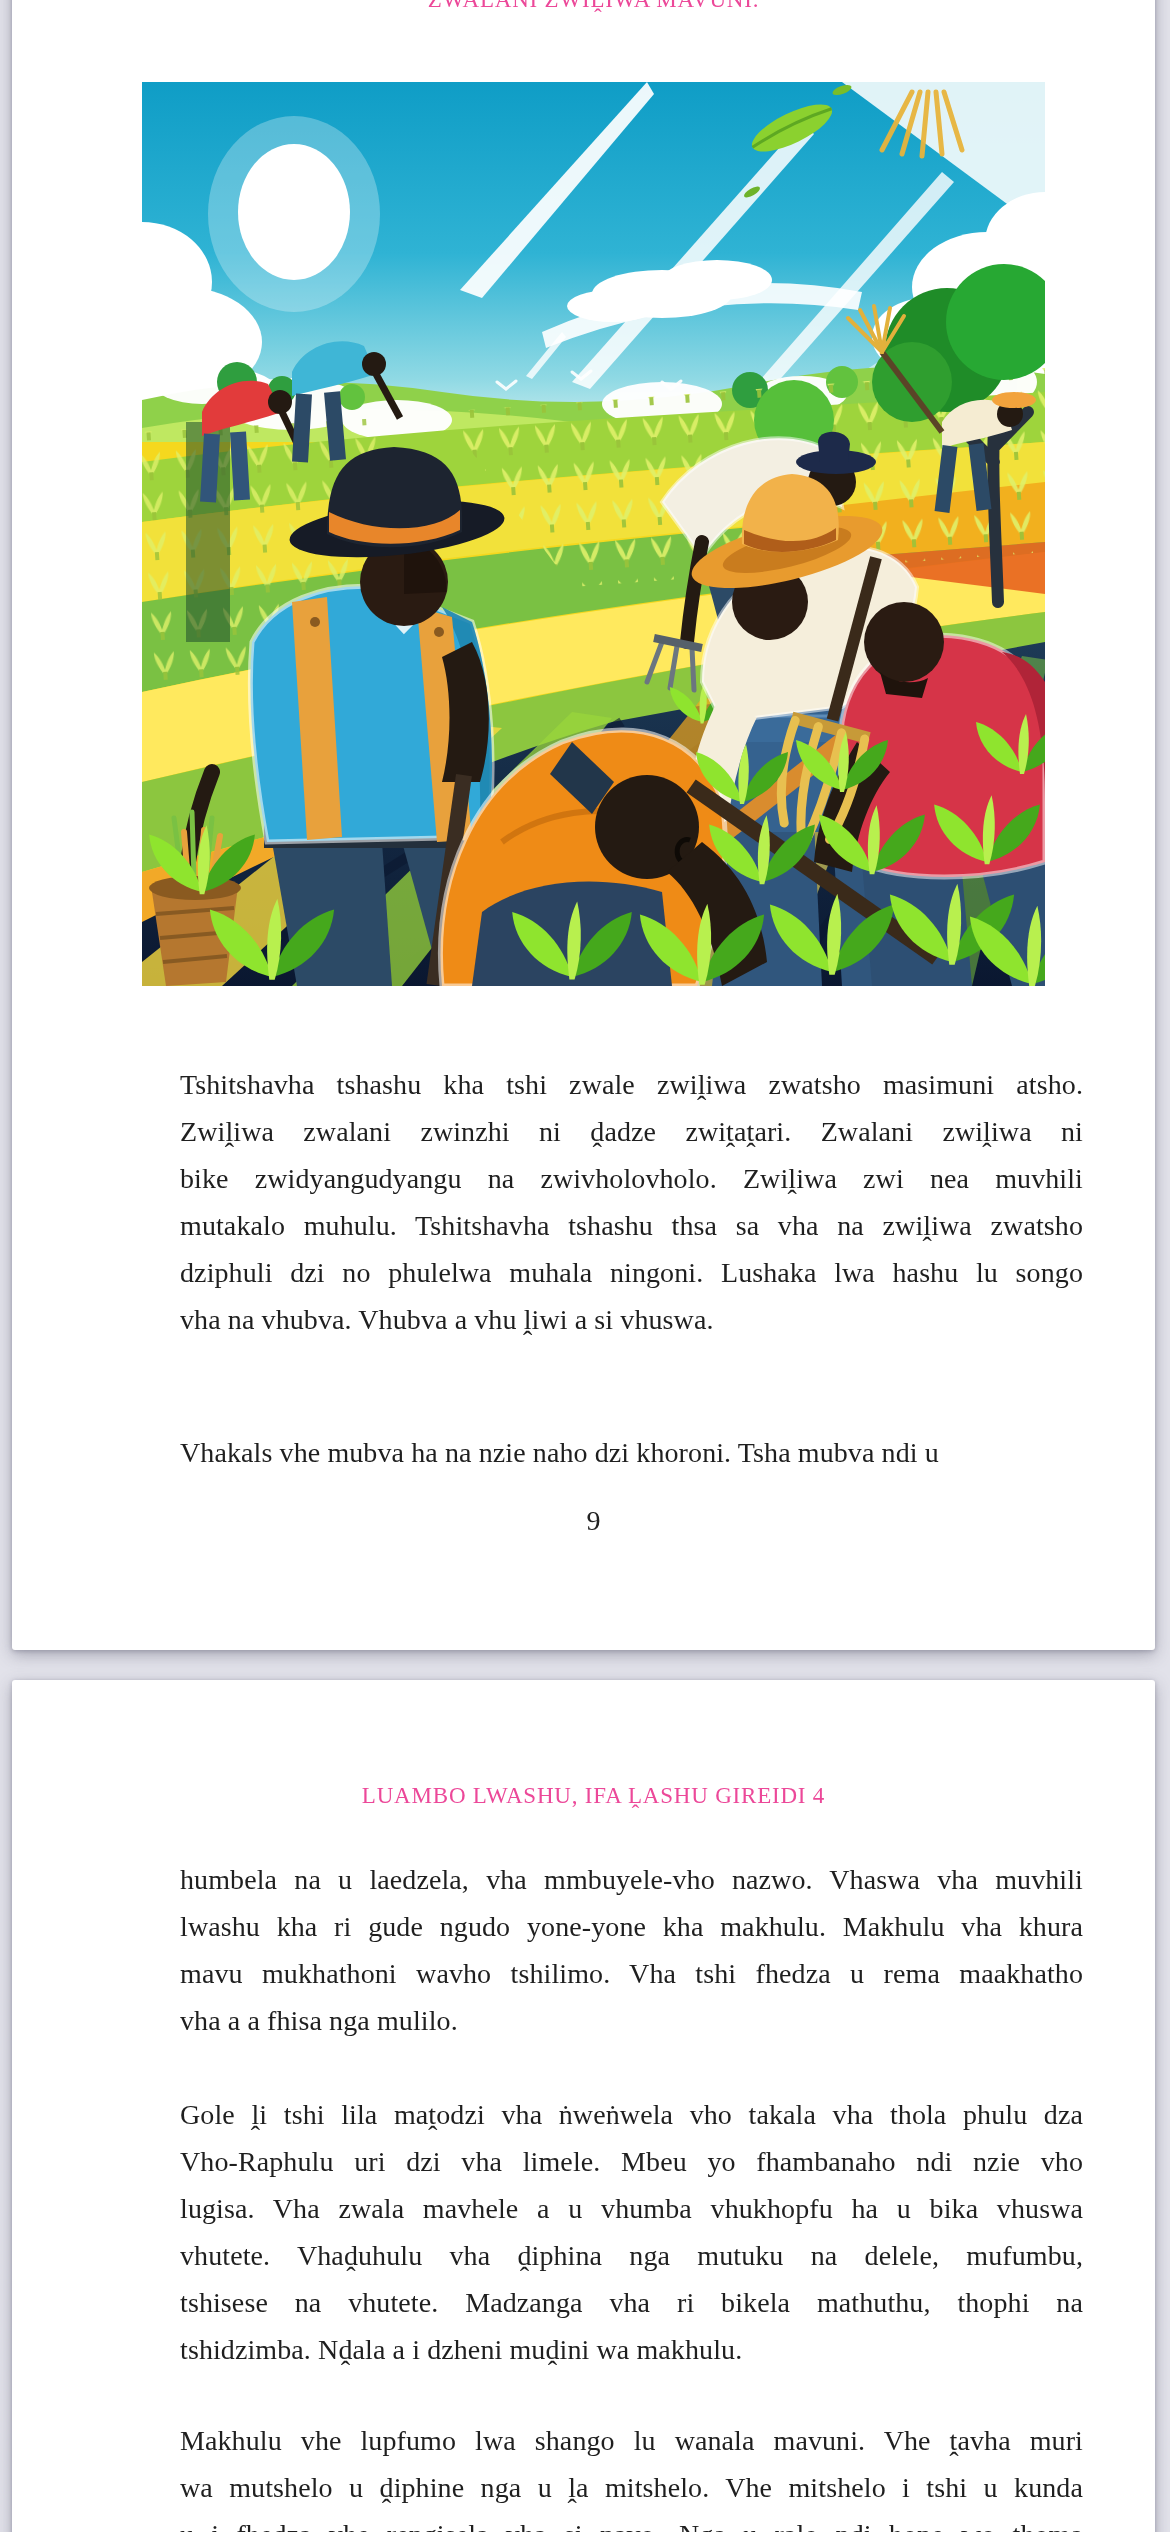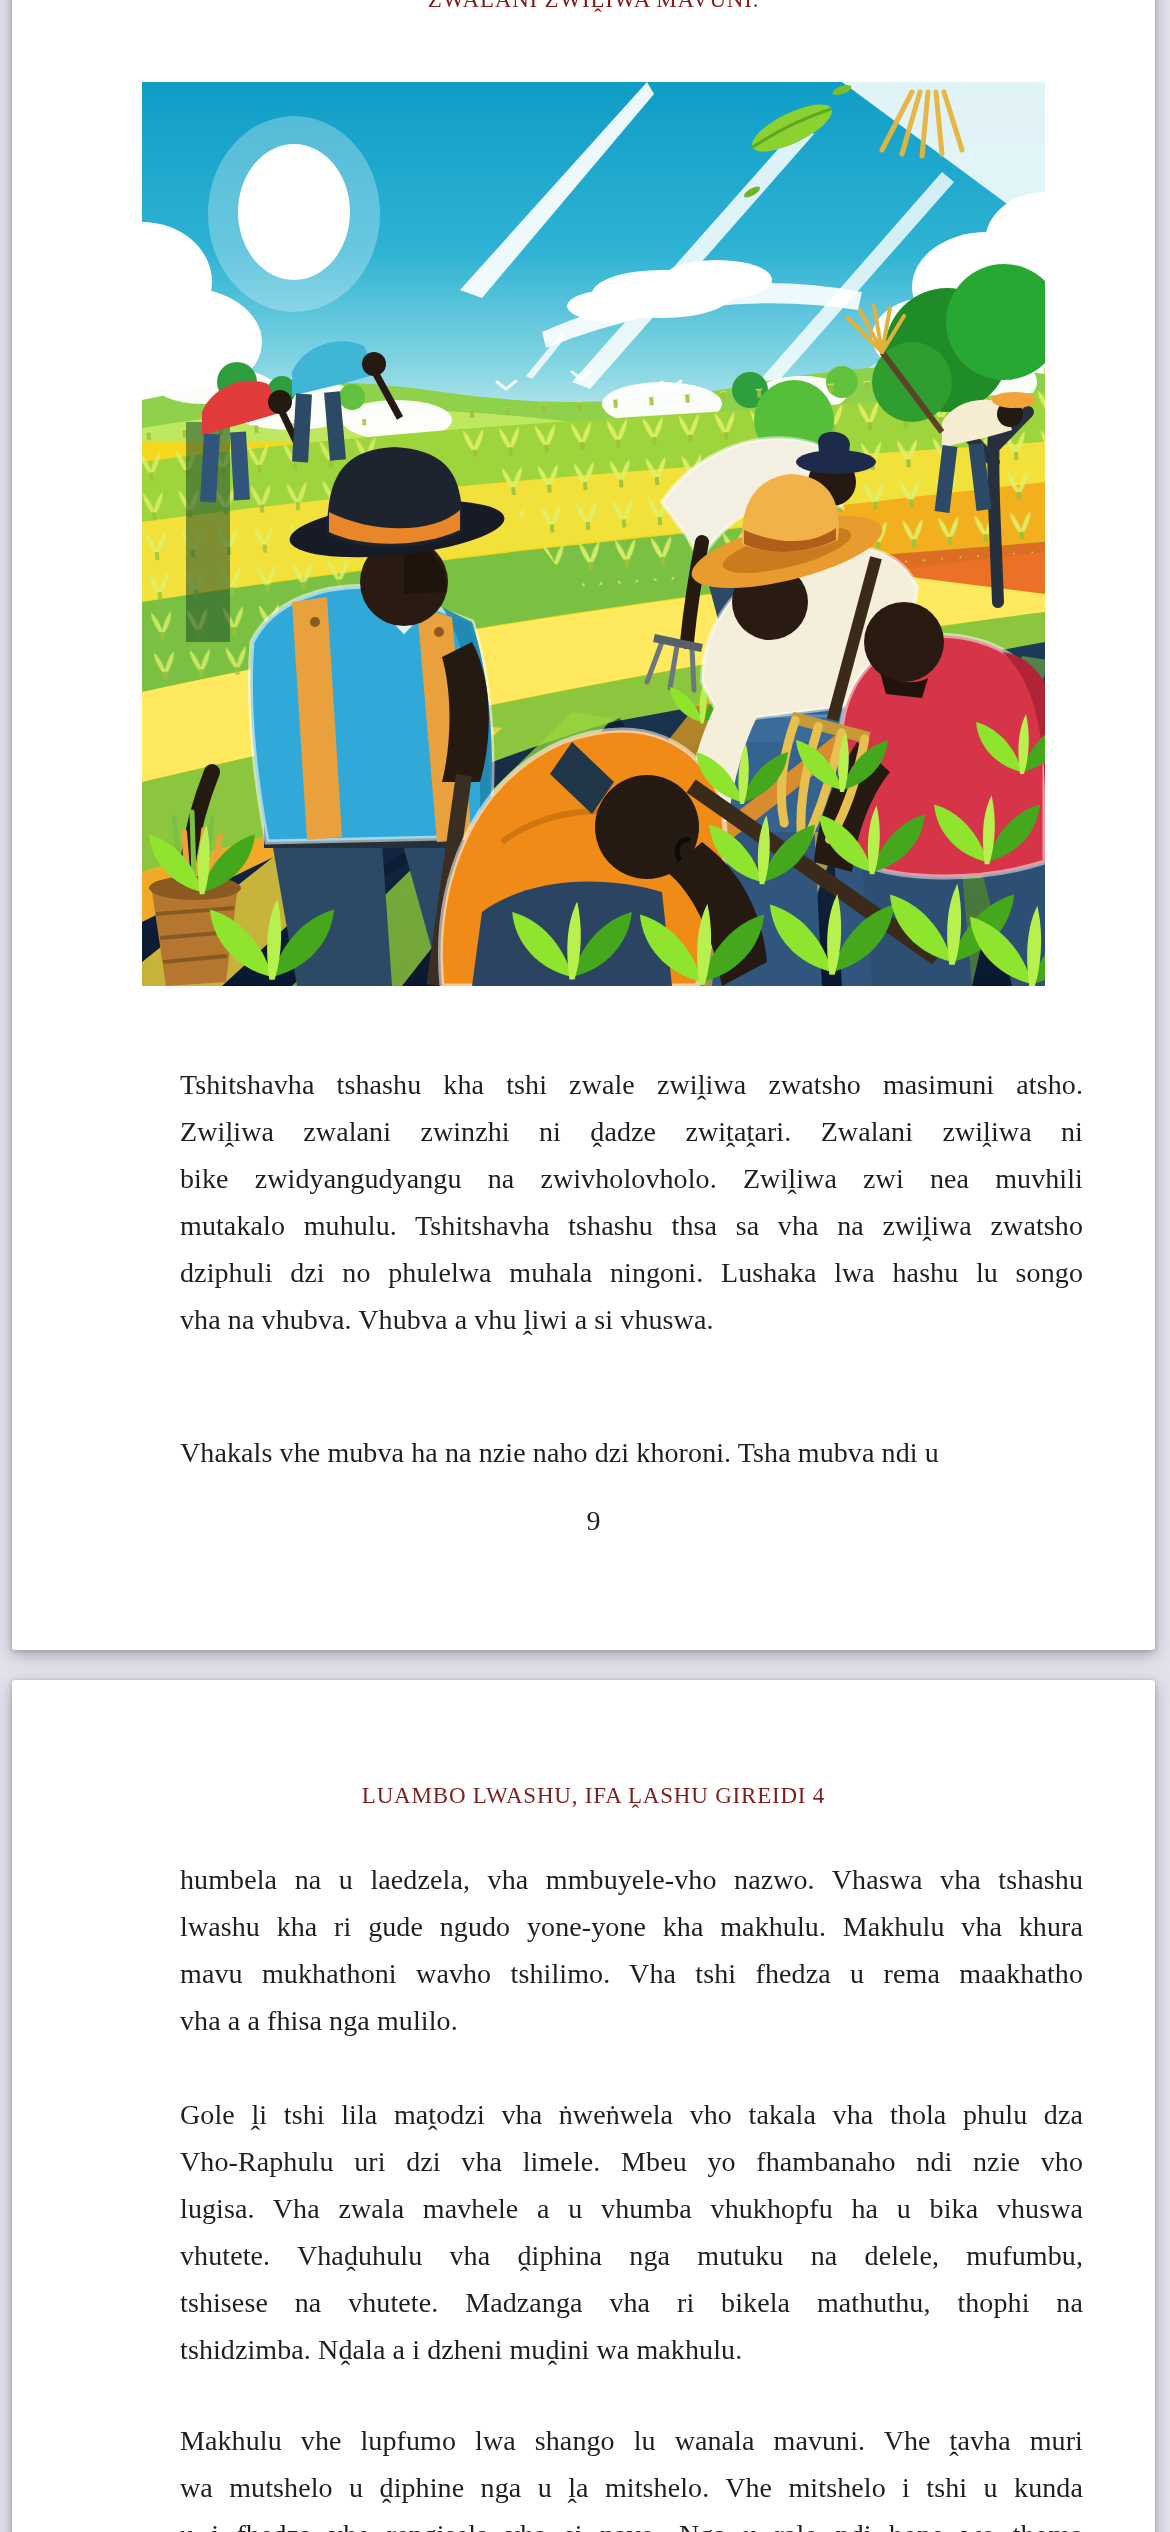--- a/index.html
+++ b/index.html
@@ -11,21 +11,21 @@
   }
   .page{
     position:absolute;left:12px;width:1143px;background:#ffffff;
     border-radius:3px;
     box-shadow:0 5px 16px rgba(70,70,95,.38),0 1px 4px rgba(70,70,95,.28);
   }
   #page1{top:-30px;height:1680px;}
   #page2{top:1680px;height:902px;}
   .running-header{
     position:absolute;left:130px;width:903px;text-align:center;
-    font-size:23px;line-height:23px;letter-spacing:.8px;color:#7f1d1d;
+    font-size:23px;line-height:23px;letter-spacing:.8px;color:#ec4899;
     white-space:nowrap;
   }
   #page1 .running-header{top:18px;}
   #page2 .running-header{top:104px;}
   .illustration{
     position:absolute;left:130px;top:112px;width:903px;height:904px;
   }
   .illustration svg{display:block;width:903px;height:904px;}
   .textblock{
     position:absolute;left:130px;width:903px;
@@ -367,21 +367,21 @@
     <div class="tline last">Vhakals vhe mubva ha na nzie naho dzi khoroni.  Tsha mubva ndi u</div>
   </div>
 
   <div class="page-number">9</div>
 </div>
 
 <div class="page" id="page2">
   <div class="running-header">LUAMBO LWASHU, IFA ḼASHU GIREIDI 4</div>
 
   <div class="textblock" id="p2-para1">
-    <div class="tline">humbela na u laedzela, vha mmbuyele-vho nazwo. Vhaswa vha tshashu</div>
+    <div class="tline">humbela na u laedzela, vha mmbuyele-vho nazwo. Vhaswa vha muvhili</div>
     <div class="tline">lwashu kha ri gude ngudo yone-yone kha makhulu. Makhulu vha khura</div>
     <div class="tline">mavu mukhathoni wavho tshilimo. Vha tshi fhedza u rema maakhatho</div>
     <div class="tline last">vha a a fhisa nga mulilo.</div>
   </div>
 
   <div class="textblock" id="p2-para2">
     <div class="tline">Gole ḽi tshi lila maṱodzi vha ṅweṅwela vho takala vha thola phulu dza</div>
     <div class="tline">Vho-Raphulu uri dzi vha limele.  Mbeu yo fhambanaho ndi nzie vho</div>
     <div class="tline">lugisa. Vha zwala mavhele a u vhumba vhukhopfu ha u bika vhuswa</div>
     <div class="tline">vhutete.  Vhaḓuhulu vha ḓiphina nga mutuku na delele, mufumbu,</div>

